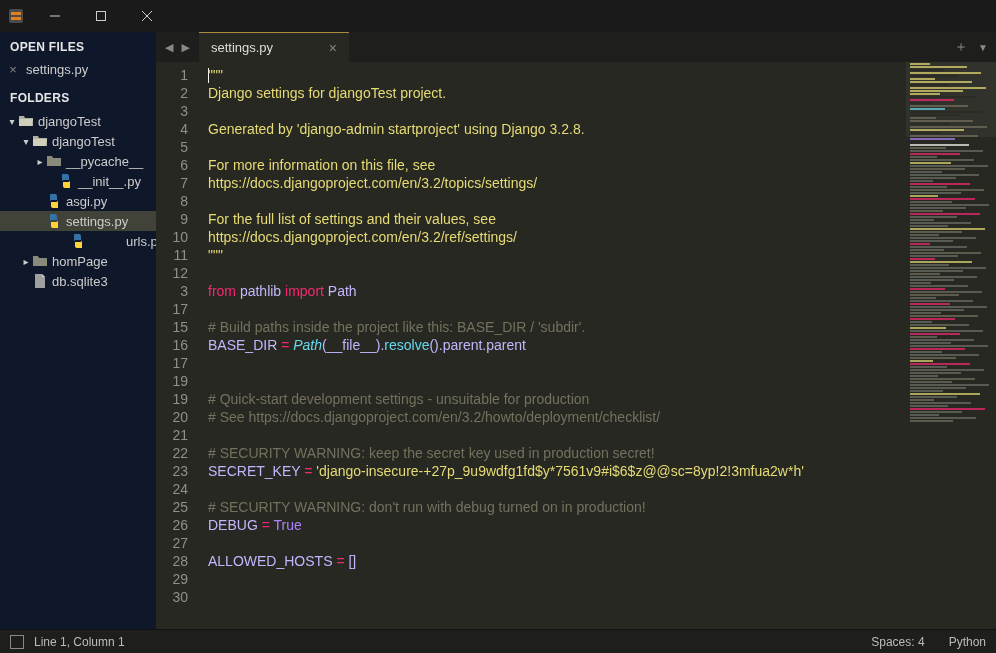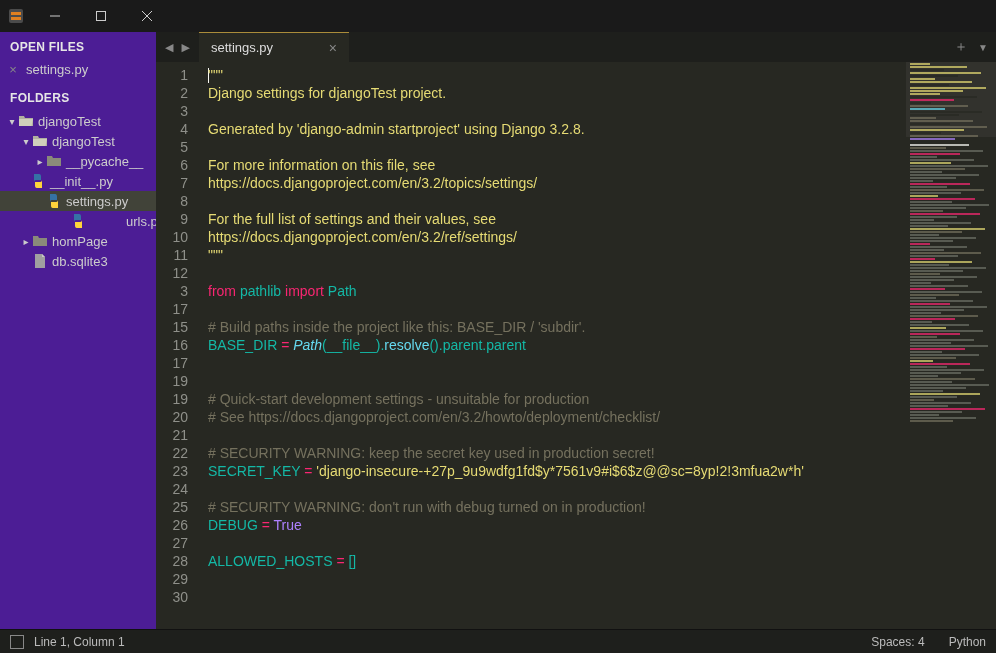--- a/index.html
+++ b/index.html
@@ -12,21 +12,21 @@
 .titlebar .title { flex:1; padding-left:4px; }
 .win-controls { display:flex; height:100%; }
 .win-btn { width:46px; display:flex; align-items:center; justify-content:center; color:#ccc; cursor:pointer; }
 
 
 .menubar { height:26px; background:#1e1f1c; display:flex; align-items:center; padding:0 4px; border-bottom:1px solid #111; }
 .menu-item { color:#ccc; font-size:13px; padding:3px 10px; cursor:pointer; }
 
 
 .body { flex:1; display:flex; overflow:hidden; }
-.sidebar { width:156px; background:#4c1d95; display:flex; flex-direction:column; color:#ccc; font-size:13px; overflow:hidden;justify-content:flex-end; }
+.sidebar { width:156px; background:#0f172a; display:flex; flex-direction:column; color:#ccc; font-size:13px; overflow:hidden;justify-content:flex-end; }
 .section-head { font-weight:bold; color:#e6e6e6; font-size:12px; padding:8px 10px 6px; letter-spacing:0.3px; }
 .open-file-row { display:flex; align-items:center; padding:2px 6px 6px 6px; gap:6px; color:#ccc; font-size:13px; }
 .close-x { width:14px; text-align:center; color:#888; cursor:pointer; font-size:13px; }
 
 .tree { flex:1; overflow:auto; padding-bottom:8px; }
 .tree-row { display:flex; align-items:center; padding:2px 0 2px 0; color:#ccc; font-size:13px; cursor:pointer; height:20px; }
 .tree-row.active { background:#414339; }
 .arrow { width:12px; display:inline-block; text-align:center; color:#ccc; font-size:10px; }
 .icon { width:16px; height:16px; margin-right:4px; display:inline-flex; align-items:center; justify-content:center; }
 .icon svg { width:16px; height:16px; }
@@ -47,21 +47,21 @@
 .code .caret { display:inline-block; width:1px; height:15px; background:#f8f8f2; vertical-align:text-bottom; margin-right:-1px; animation:blink 1s steps(1) infinite; }
 @keyframes blink { 50% { opacity:0; } }
 
 
 .tok-str { color:#e6db74; }
 .tok-cmt { color:#75715e; }
 .tok-kw  { color:#f92672; }
 .tok-kw2 { color:#66d9ef; font-style:italic; }
 .tok-num { color:#ae81ff; }
 .tok-fn  { color:#66d9ef; }
-.tok-punc{ color:#14b8a6; }
+.tok-punc{ color:#c4b5fd; }
 
 
 .minimap { width:90px; background:#272822; position:relative; overflow:hidden; font-size:1px; }
 .minimap .view { position:absolute; left:0; right:0; top:0; height:75px; background:rgba(255,255,255,0.05); }
 
 
 .statusbar { height:24px; background:#1e1f1c; display:flex; align-items:center; color:#bbb; font-size:12px; padding:0 10px; border-top:1px solid #111; }
 .statusbar .left { display:flex; align-items:center; gap:10px; }
 .statusbar .spacer { flex:1; }
 .statusbar .right { display:flex; align-items:center; gap:24px; }
@@ -139,29 +139,39 @@
           </div>
           <div class="tree-row" style="padding-left: 34px;">
             <span class="arrow">▸</span>
             <span class="icon">
               <svg viewBox="0 0 16 16">
                 <path fill="#8a8a7a" d="M1 3h5l1 2h8v8H1z"></path>
               </svg>
             </span>
             <span>__pycache__</span>
           </div>
-          <div class="tree-row" style="padding-left: 18px;">
+          <div class="tree-row" style="padding-left: 46px;">
             <span class="arrow"></span>
             <span class="icon">
               <svg viewBox="0 0 16 16">
                 <path fill="#3572A5" d="M4 1h5c2 0 2 2 2 3v3H6c-2 0-2 2-2 2V1z"></path>
                 <path fill="#FFD43B" d="M12 15H7c-2 0-2-2-2-3V9h5c2 0 2-2 2-2v8z"></path>
               </svg>
             </span>
             <span>__init__.py</span>
+          </div>
+          <div class="tree-row" style="padding-left: 34px;">
+            <span class="arrow"></span>
+            <span class="icon">
+              <svg viewBox="0 0 16 16">
+                <path fill="#3572A5" d="M4 1h5c2 0 2 2 2 3v3H6c-2 0-2 2-2 2V1z"></path>
+                <path fill="#FFD43B" d="M12 15H7c-2 0-2-2-2-3V9h5c2 0 2-2 2-2v8z"></path>
+              </svg>
+            </span>
+            <span>asgi.py</span>
           </div>
           <div class="tree-row active" style="padding-left: 34px;">
             <span class="arrow"></span>
             <span class="icon">
               <svg viewBox="0 0 16 16">
                 <path fill="#3572A5" d="M4 1h5c2 0 2 2 2 3v3H6c-2 0-2 2-2 2V1z"></path>
                 <path fill="#FFD43B" d="M12 15H7c-2 0-2-2-2-3V9h5c2 0 2-2 2-2v8z"></path>
               </svg>
             </span>
             <span>settings.py</span>

